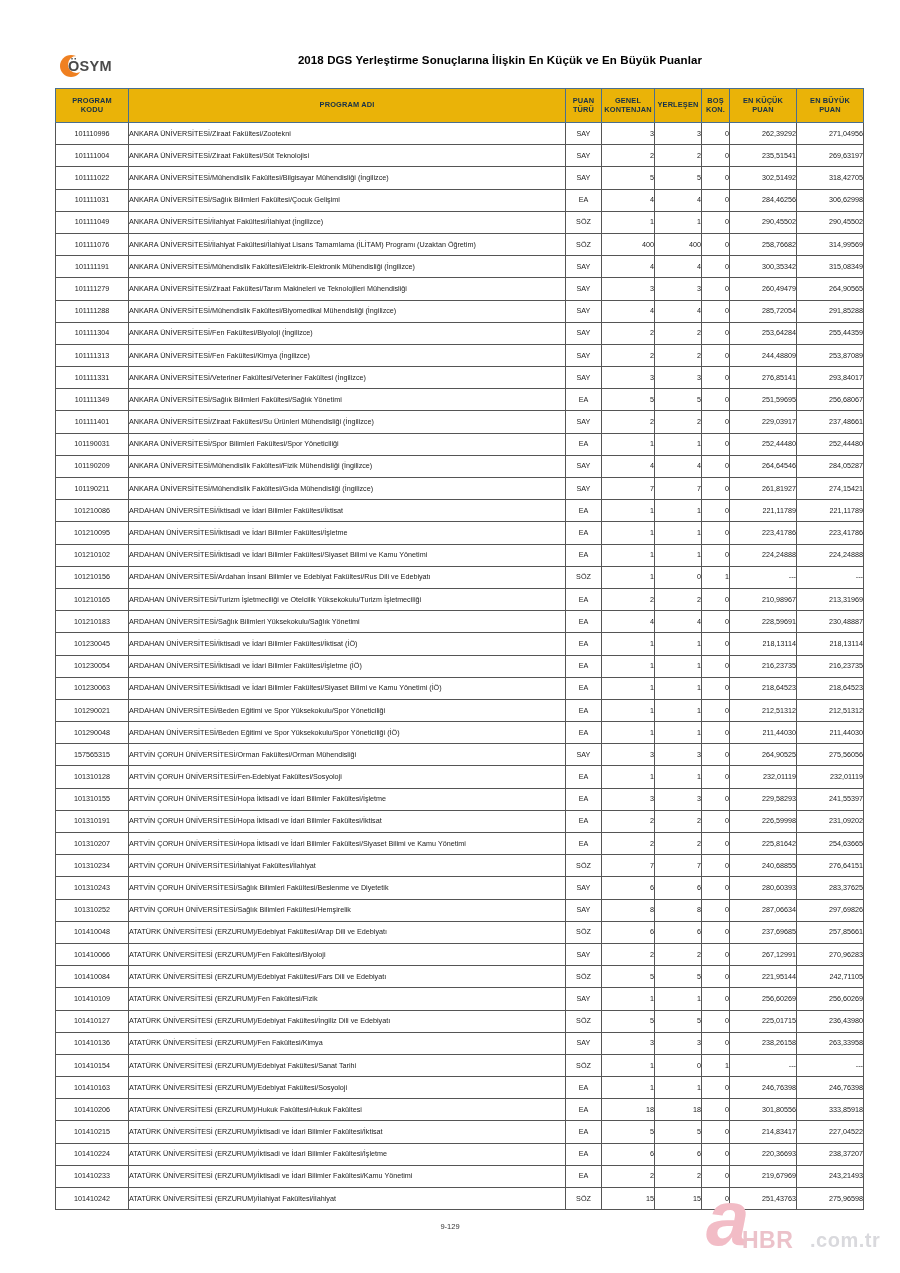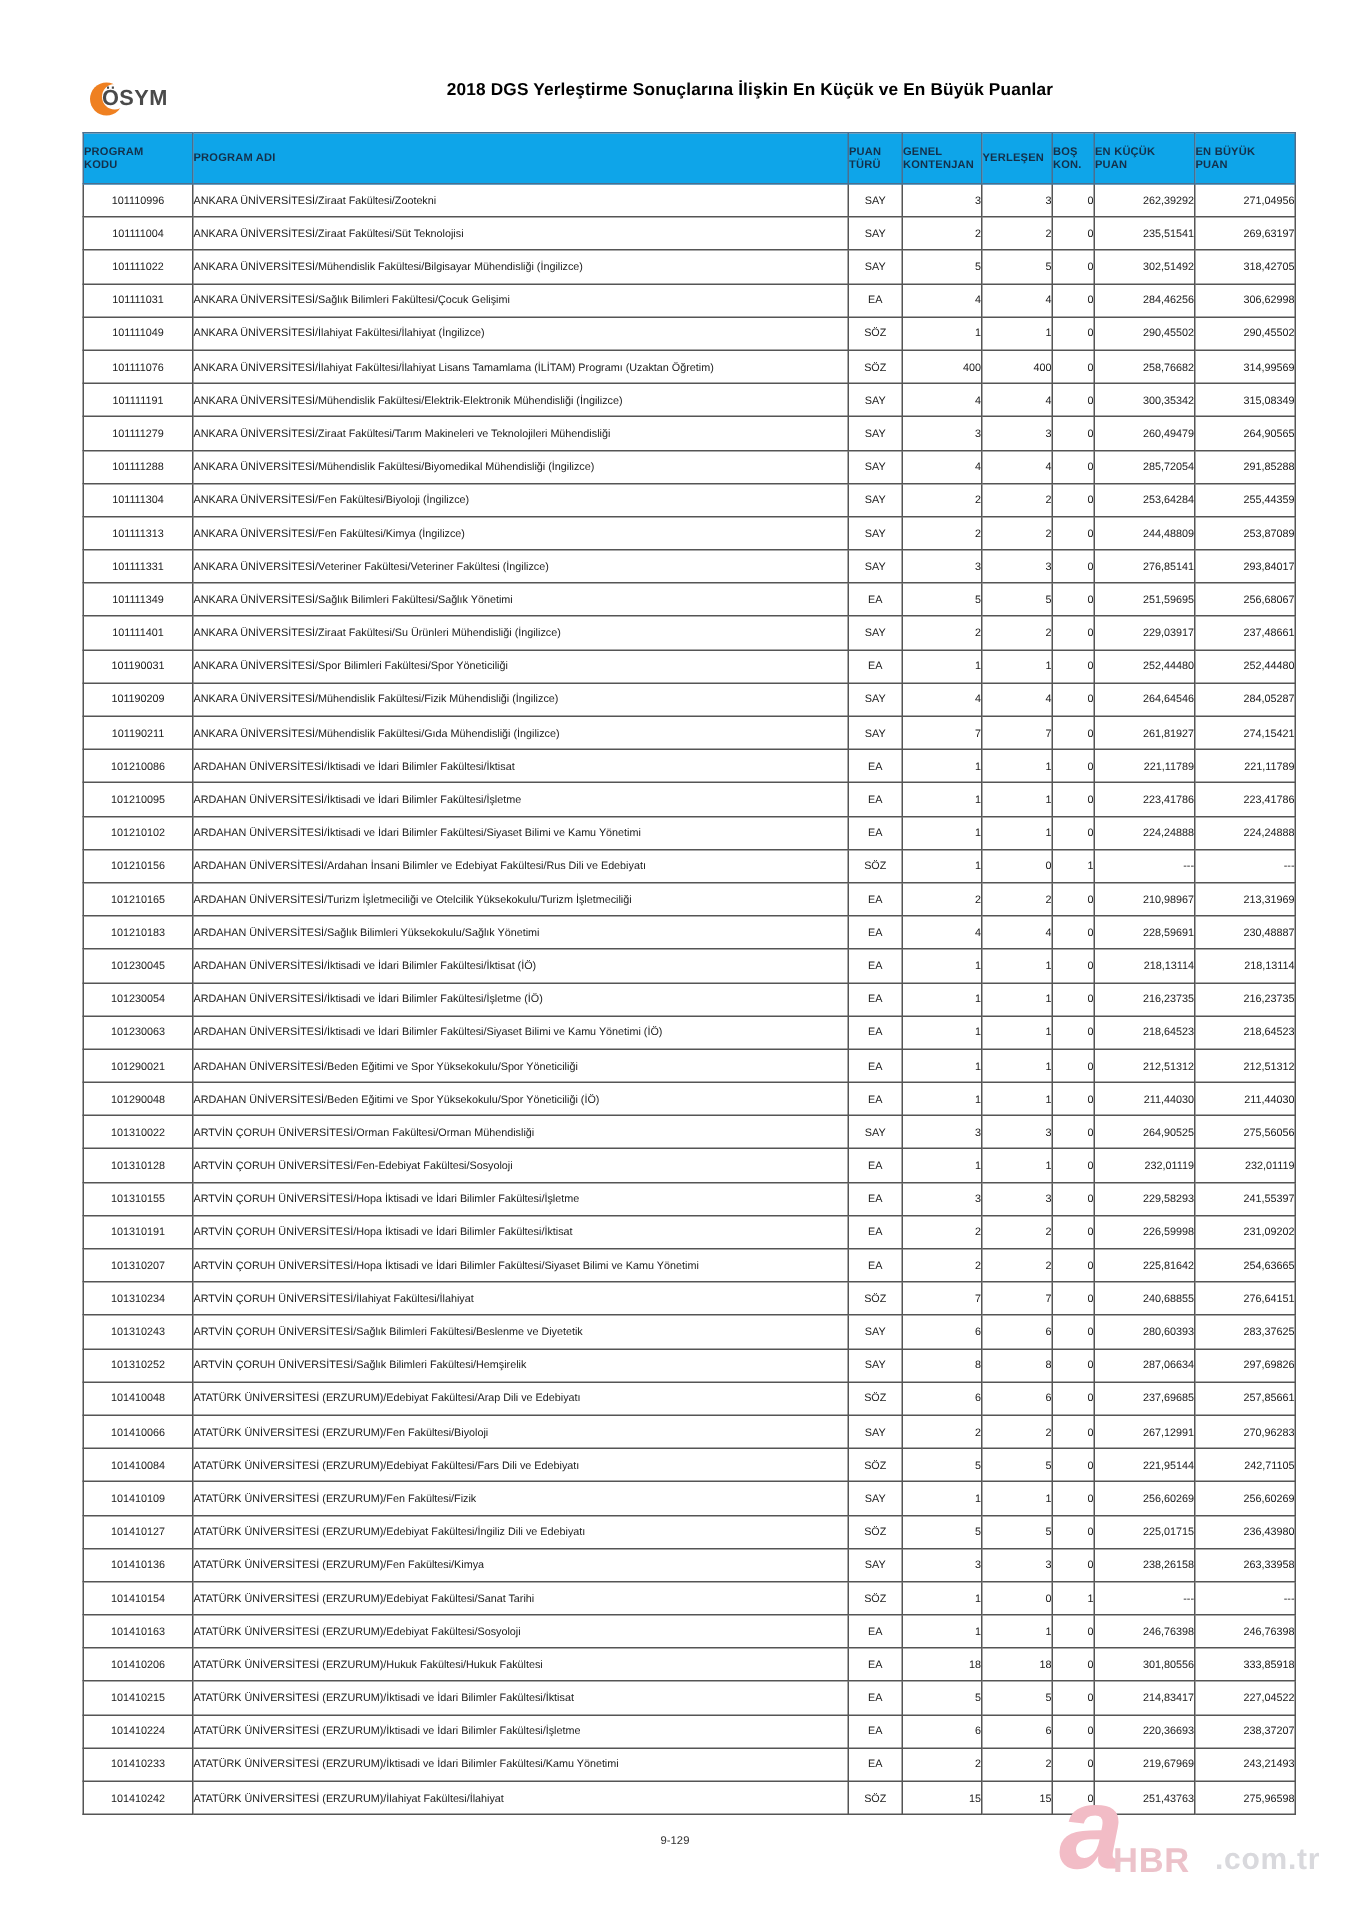--- a/index.html
+++ b/index.html
@@ -90,25 +90,25 @@
   }
   table.grid th,
   table.grid td {
     border: 1px solid #555555;
     padding: 0;
     font-size: 7.2px;
     line-height: 1.1;
     vertical-align: middle;
   }
   table.grid thead th {
-    background: #0ea5e9;
+    background: #eab308;
     color: #14304a;
     font-size: 7.4px;
     font-weight: bold;
-    text-align: left;
+    text-align: center;
     height: 33px;
     letter-spacing: 0.15px;
     border-color: #4a6f8f;
   }
   table.grid tbody td {
     height: 21.2px;
   }
   .c-kod      { width: 72px;  text-align: center;  padding-left: 3px; }
   .c-ad       { width: 436px; text-align: left;  padding-left: 4px; }
   .c-puanturu { width: 35px;  text-align: center;  padding-left: 3px; }
@@ -494,21 +494,21 @@
             <td class="c-kod">101290048</td>
             <td class="c-ad">ARDAHAN ÜNİVERSİTESİ/Beden Eğitimi ve Spor Yüksekokulu/Spor Yöneticiliği (İÖ)</td>
             <td class="c-puanturu">EA</td>
             <td class="c-kont">1</td>
             <td class="c-yerl">1</td>
             <td class="c-bos">0</td>
             <td class="c-kucuk">211,44030</td>
             <td class="c-buyuk">211,44030</td>
           </tr>
           <tr>
-            <td class="c-kod">101310022</td>
+            <td class="c-kod">157565315</td>
             <td class="c-ad">ARTVİN ÇORUH ÜNİVERSİTESİ/Orman Fakültesi/Orman Mühendisliği</td>
             <td class="c-puanturu">SAY</td>
             <td class="c-kont">3</td>
             <td class="c-yerl">3</td>
             <td class="c-bos">0</td>
             <td class="c-kucuk">264,90525</td>
             <td class="c-buyuk">275,56056</td>
           </tr>
           <tr>
             <td class="c-kod">101310128</td>

